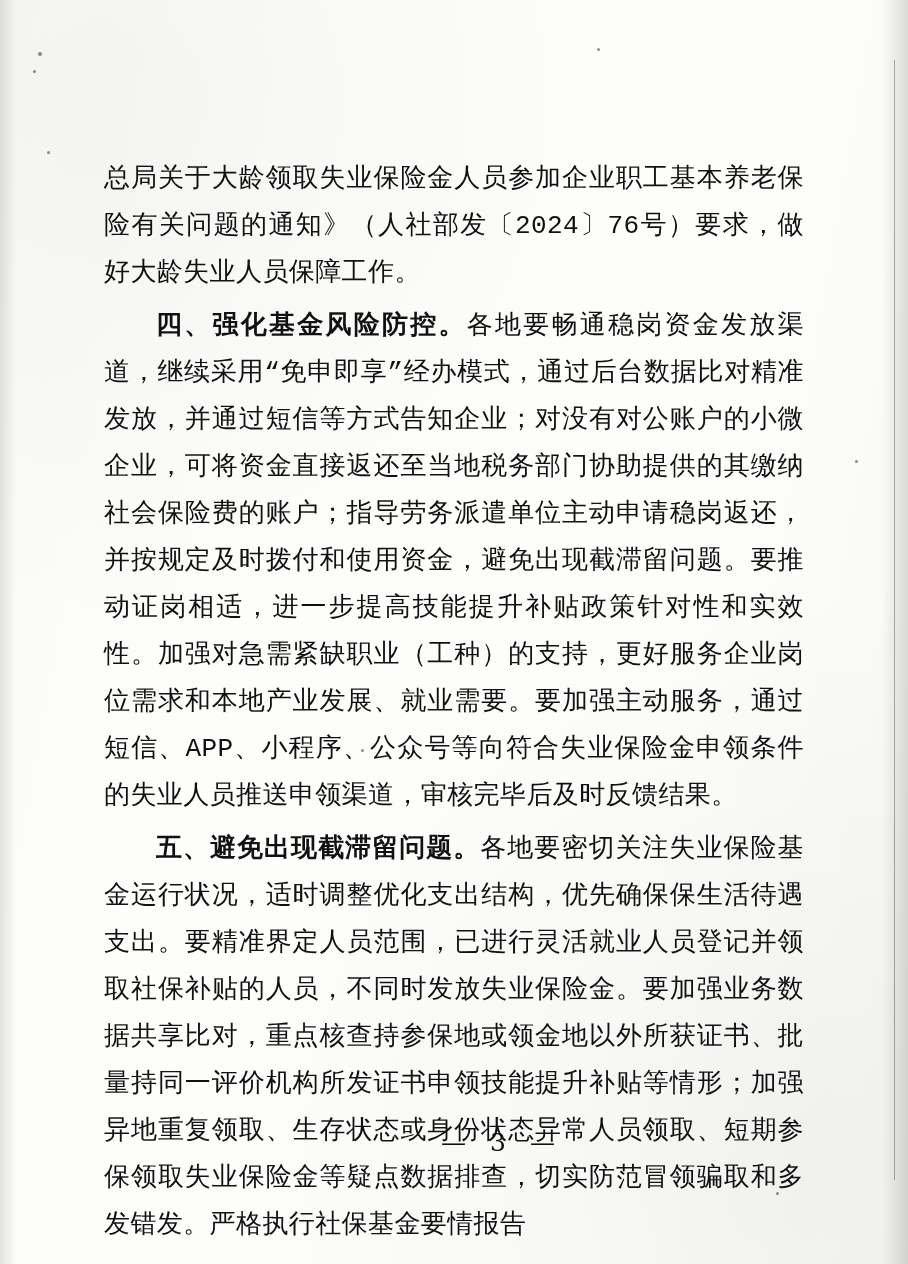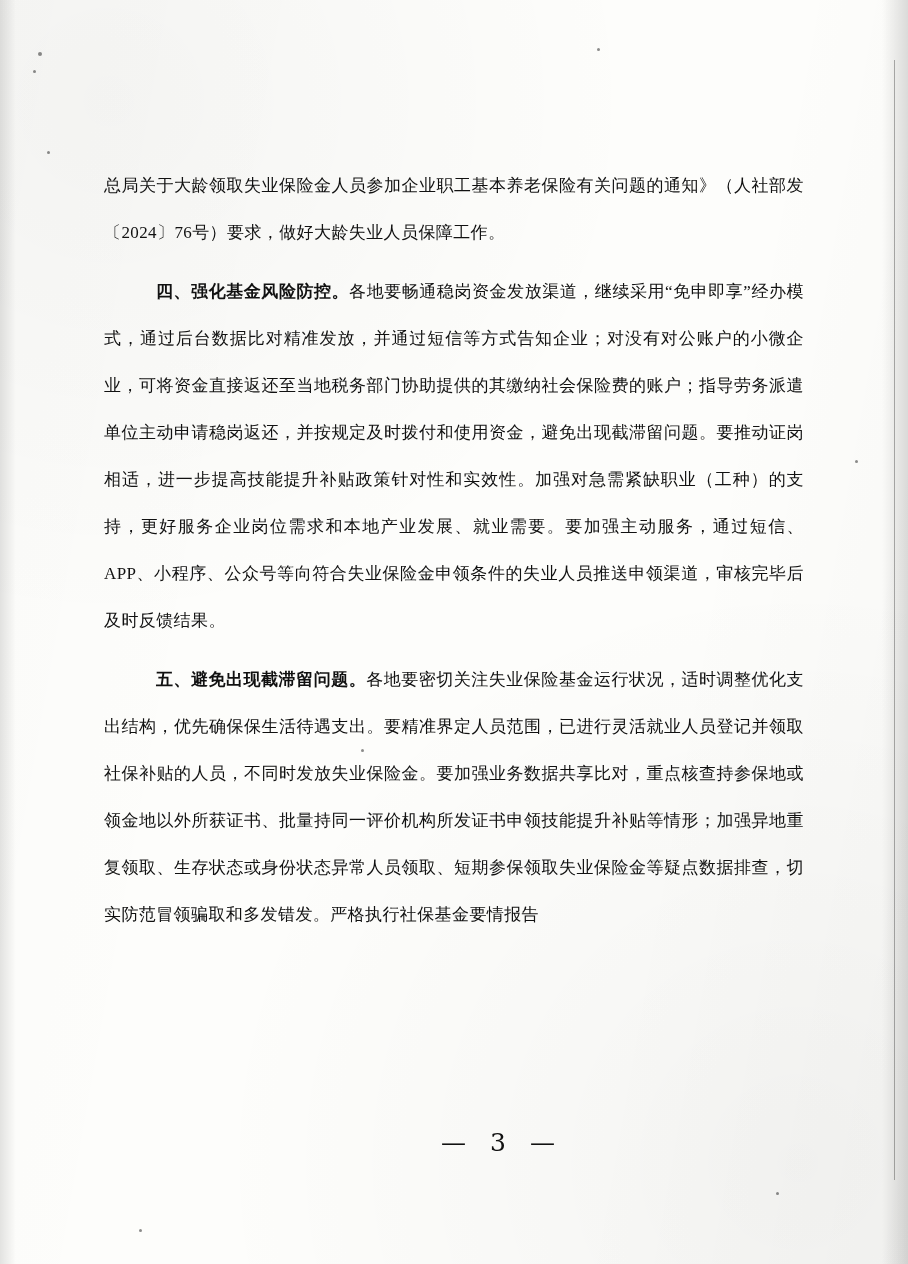--- a/index.html
+++ b/index.html
@@ -55,27 +55,27 @@
   }
 
   .body-area {
     position: absolute;
     left: 104px;
     top: 150px;
     width: 700px;
   }
 
   p.para {
-    margin: 12px 0 0 0;
-    font-size: 17px;
+    margin: 6px 0 0 0;
+    font-size: 26px;
     line-height: 47px;
     letter-spacing: 0.4px;
     text-align: justify;
     text-justify: inter-character;
-    font-family: Liberation Serif, serif;
+    font-family: Liberation Mono, monospace;
   }
   p.indent {
     text-indent: 52px;
   }
   .lead {
     font-weight: bold;
   }
   .page-number {
     position: absolute;
     left: 0;

